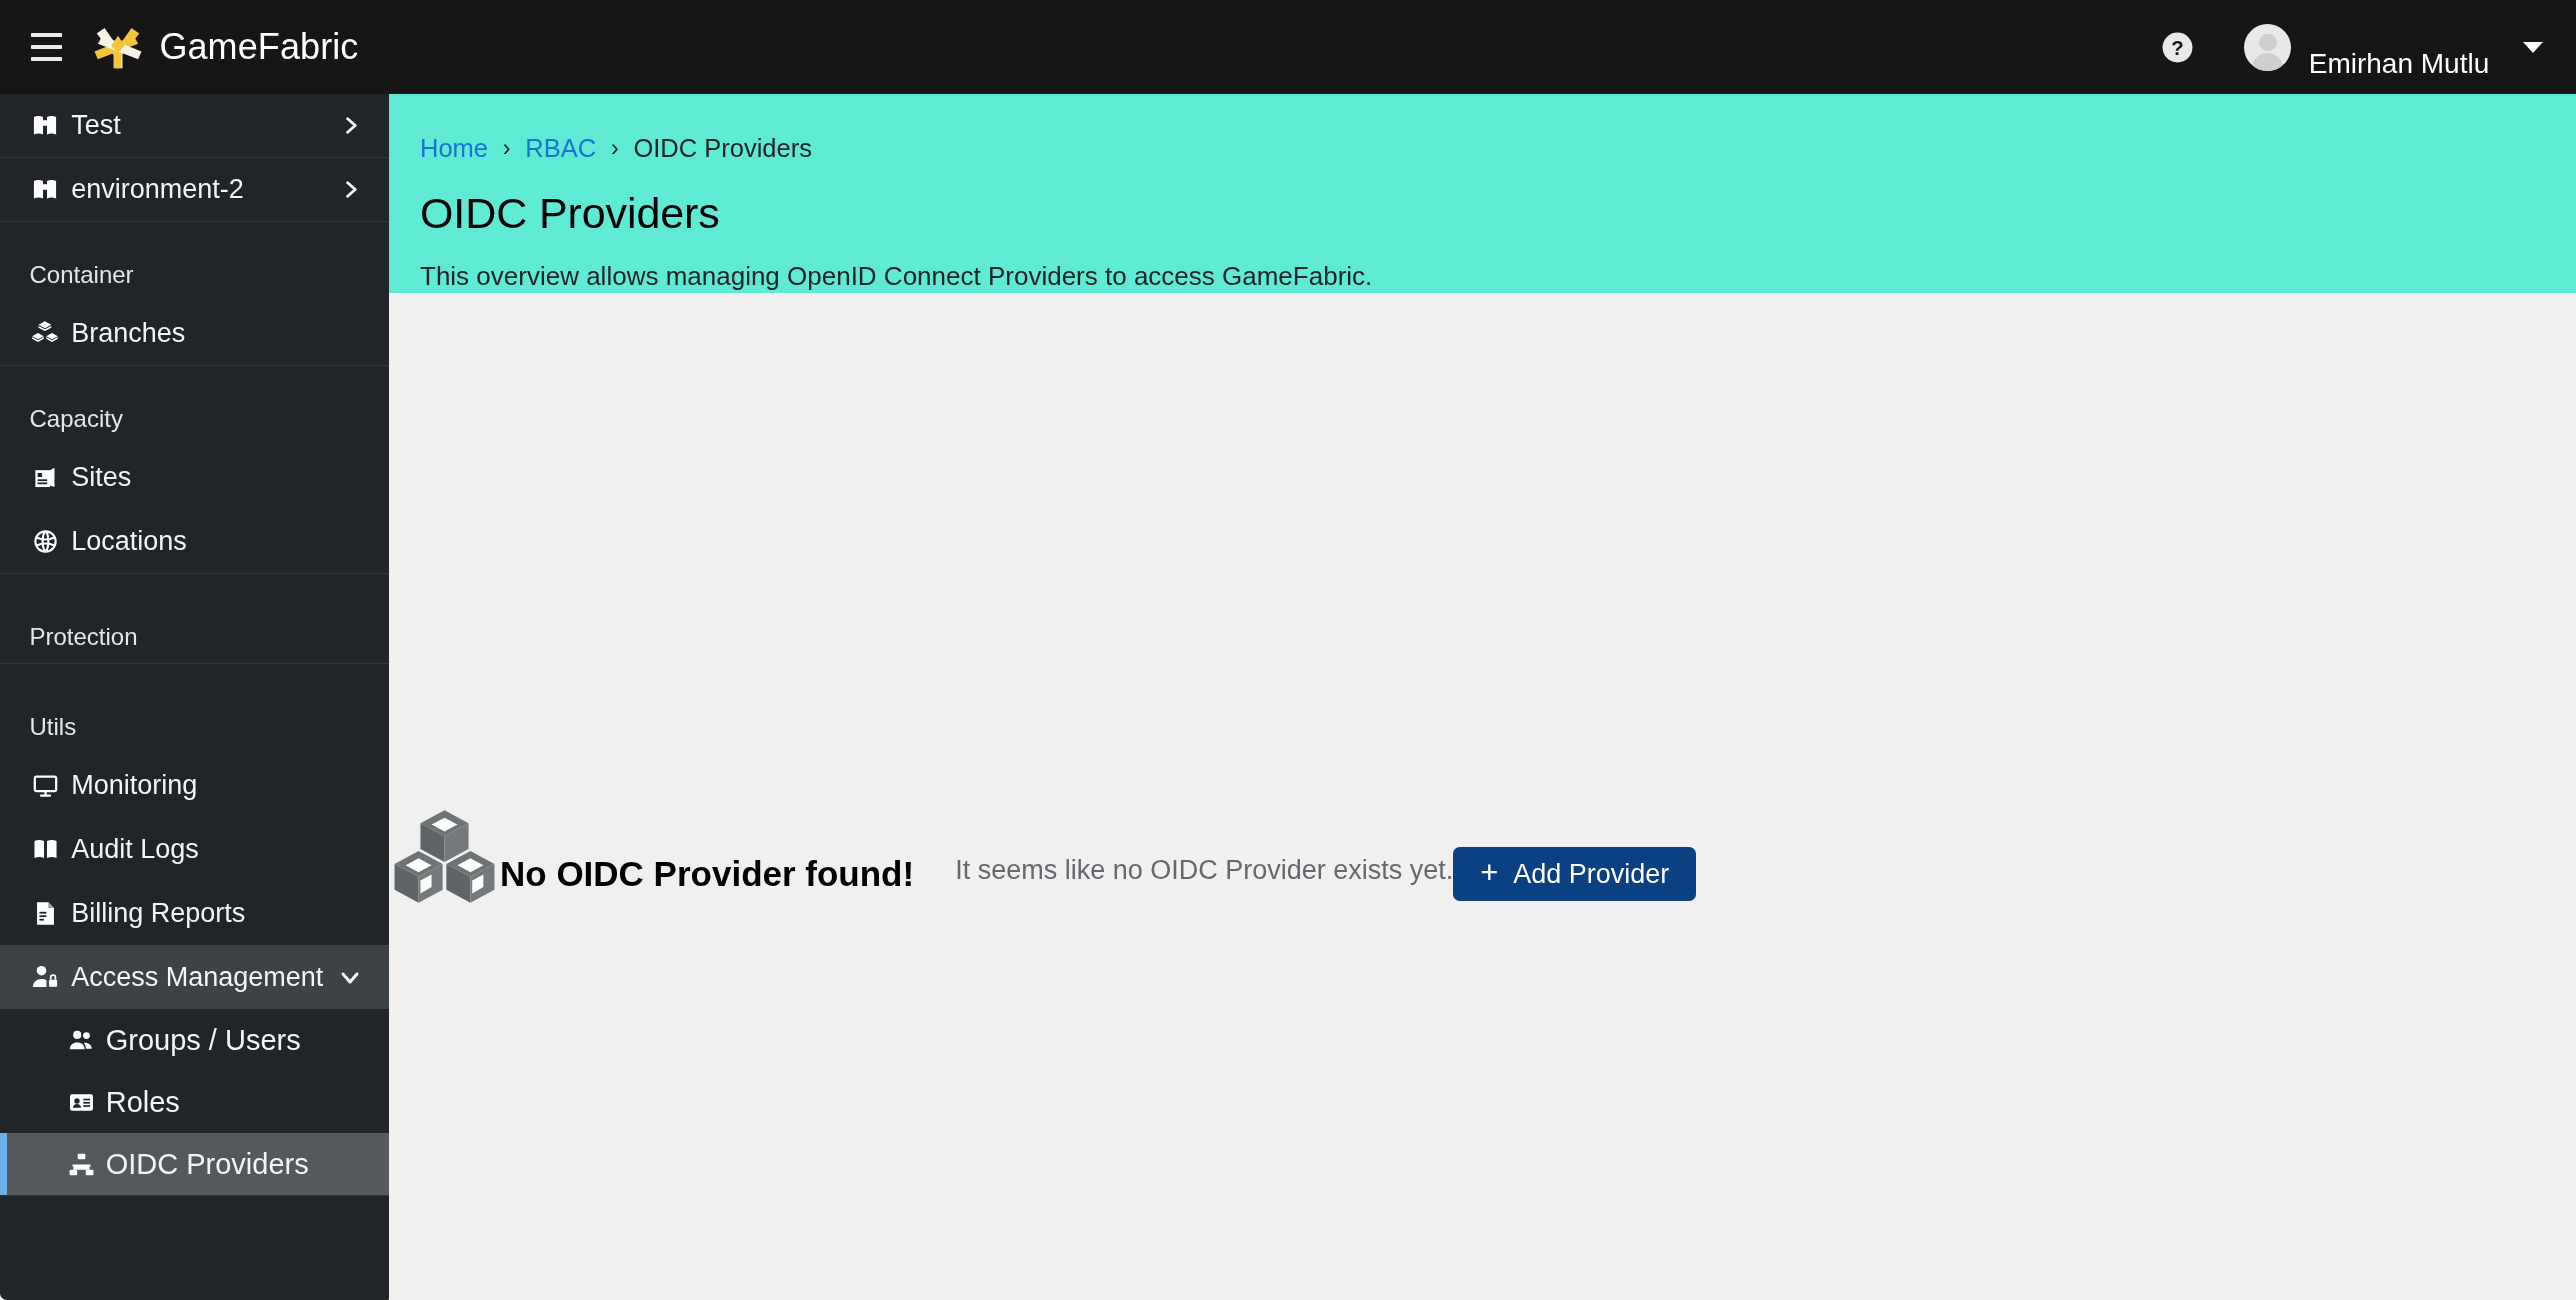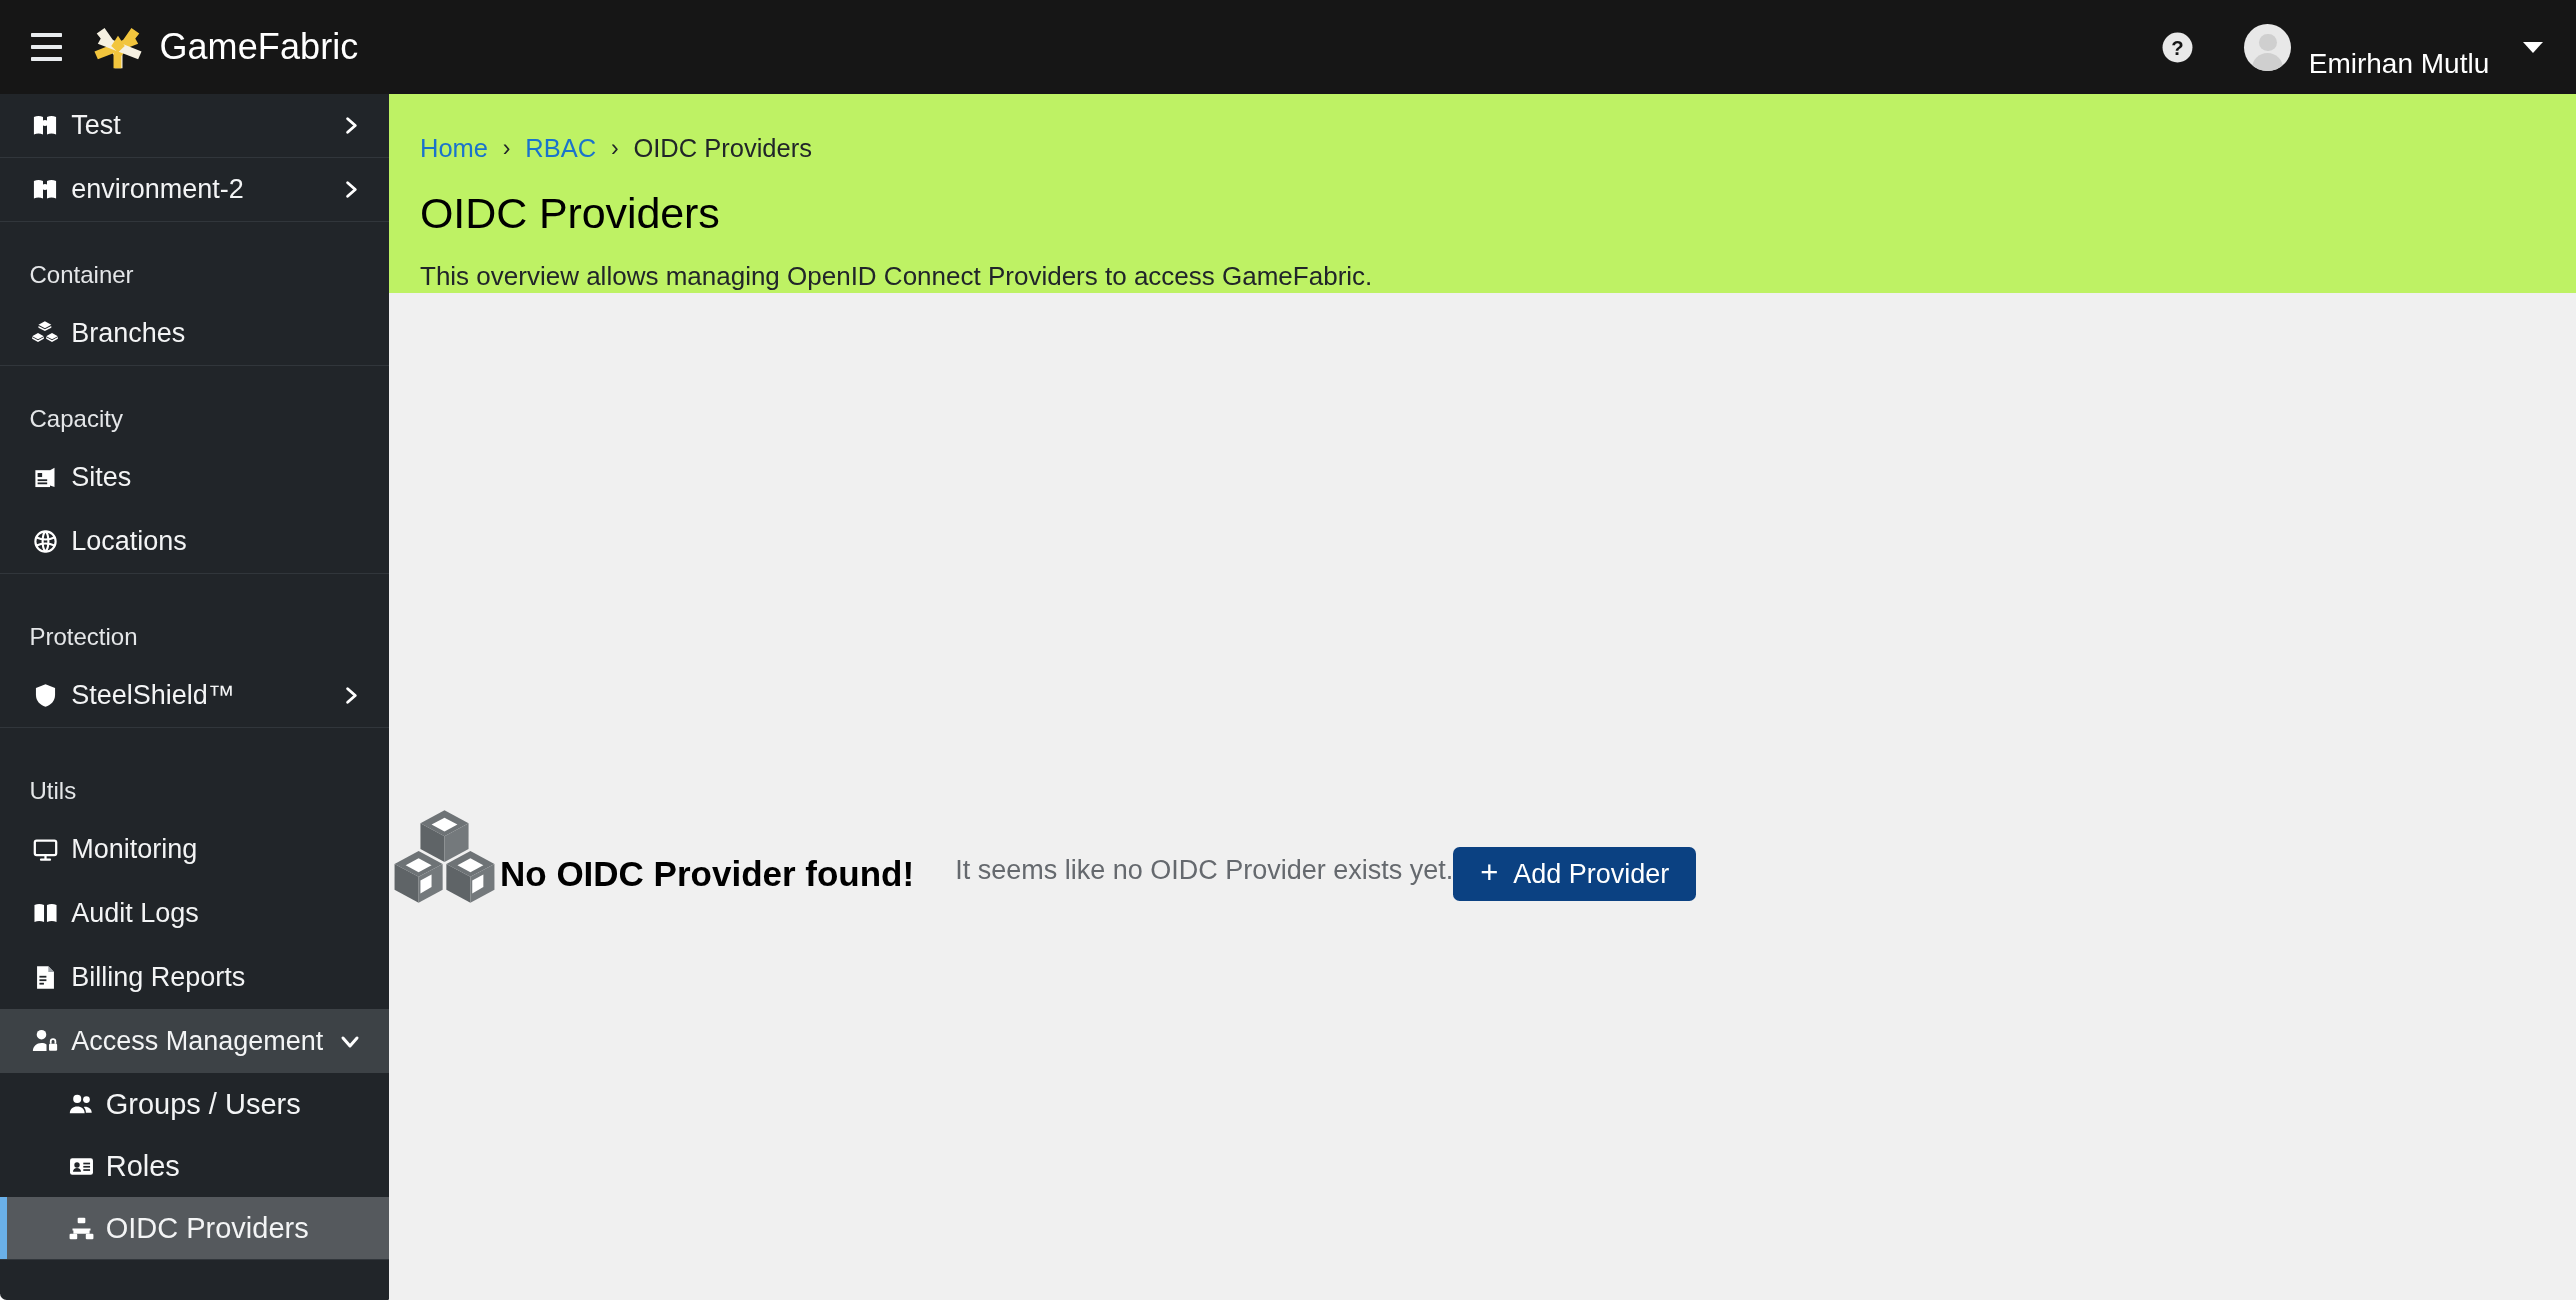--- a/index.html
+++ b/index.html
@@ -80,21 +80,21 @@
   .section-block { border-bottom: 1.3px solid #31363b; }
   .section-head {
     height: 79px; display: flex; align-items: flex-end;
     padding: 0 29.5px 12px 29.5px;
     font-size: 24px; color: #e4e6e8;
   }
   .section-head.tall { height: 89px; }
 
   
   .content { flex: 1 1 auto; display: flex; flex-direction: column; min-width: 0; background: #ffffff; }
-  .content-head { background: #bef264; padding: 40px 0 0 31px; flex: 0 0 auto; height: 199px; }
+  .content-head { background: #5eead4; padding: 40px 0 0 31px; flex: 0 0 auto; height: 199px; }
   .breadcrumb { display: flex; align-items: center; font-size: 25.5px; color: #212529; gap: 0; }
   .breadcrumb a { color: #1a73cc; text-decoration: none; cursor: pointer; }
   .breadcrumb .sep { margin: 0 14.8px; color: #212529; font-size: 23px; display: inline-block; }
   .breadcrumb .current { color: #212529; }
   .page-title { font-size: 43px; font-weight: 400; color: #000000; margin-top: 25.5px; letter-spacing: -0.1px; }
   .page-desc { font-size: 26px; color: #212529; margin-top: 23px; }
 
   .main-panel {
     flex: 1 1 auto; background: #f0f0f0;
     display: flex; flex-direction: row; align-items: center;
@@ -230,33 +230,20 @@
               <path d="M12 3c3.4 2.5 3.4 15 0 18M12 3c-3.4 2.5-3.4 15 0 18"></path>
               <path d="M4.2 8.4c4.6 2.4 11 2.4 15.6 0M4.2 15.6c4.6-2.4 11-2.4 15.6 0"></path>
             </svg>
           </span>
           <span class="label">Locations</span>
         </div>
       </div>
 
       <div class="section-block">
         <div class="section-head tall">Protection</div>
-        <div class="nav-item no-border">
-          <span class="ico">
-            <svg width="27" height="27" viewBox="0 0 24 24" fill="#ffffff">
-              <path d="M12 2 L20.5 5.3 V11.3 C20.5 16.6 16.9 20.6 12 22 C7.1 20.6 3.5 16.6 3.5 11.3 V5.3 Z"></path>
-            </svg>
-          </span>
-          <span class="label">SteelShield™</span>
-          <span class="chev">
-            <svg width="23" height="23" viewBox="0 0 24 24" fill="none" stroke="#ffffff" stroke-width="3" stroke-linecap="round" stroke-linejoin="round">
-                <polyline points="9 5 17 12 9 19"></polyline>
-              </svg>
-          </span>
-        </div>
       </div>
 
       <div class="section-block">
         <div class="section-head tall">Utils</div>
 
         <div class="nav-item no-border">
           <span class="ico">
             <svg width="27" height="27" viewBox="0 0 24 24" fill="none" stroke="#ffffff" stroke-width="2">
               <rect x="2.5" y="4" width="19" height="13" rx="1.6"></rect>
               <path d="M12 17v3.5M8 21h8" stroke-linecap="round"></path>

